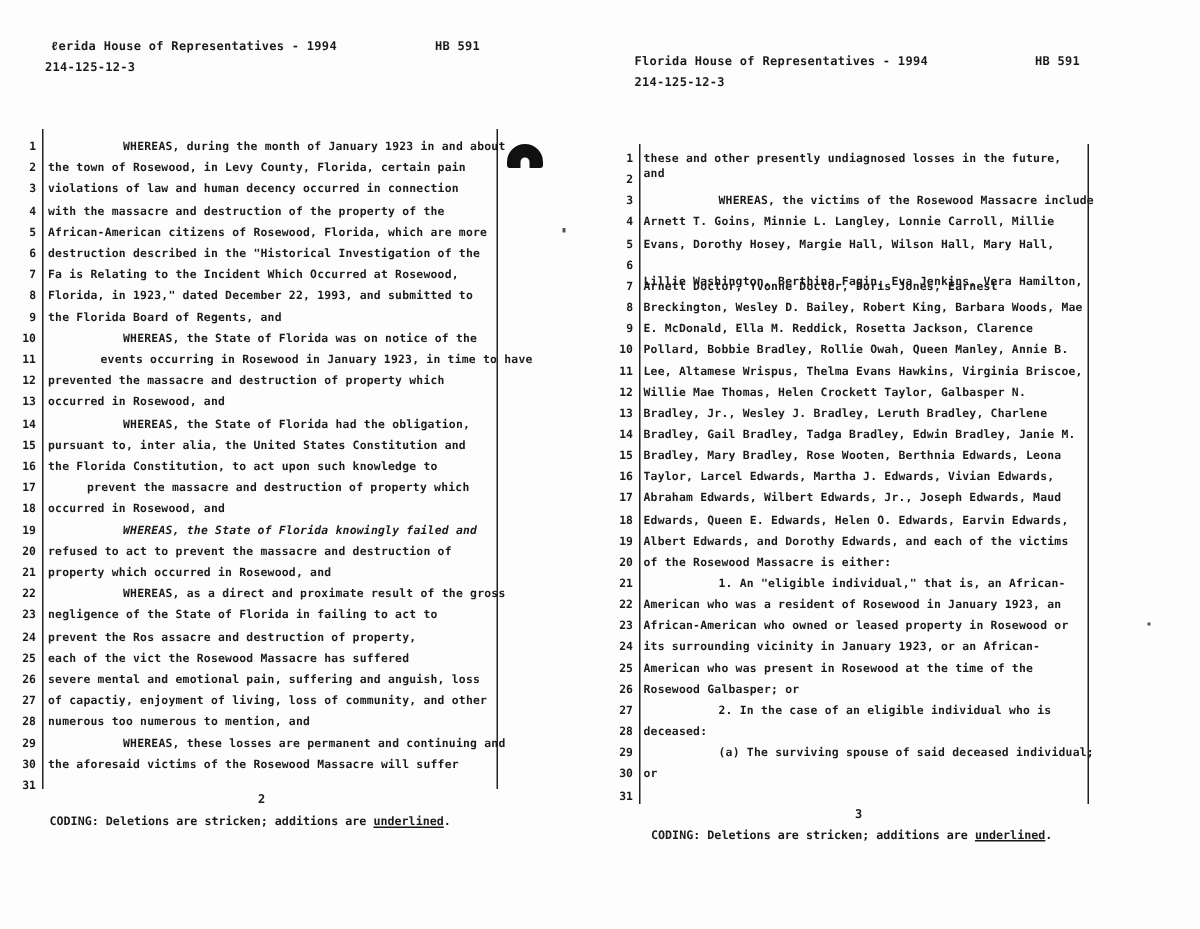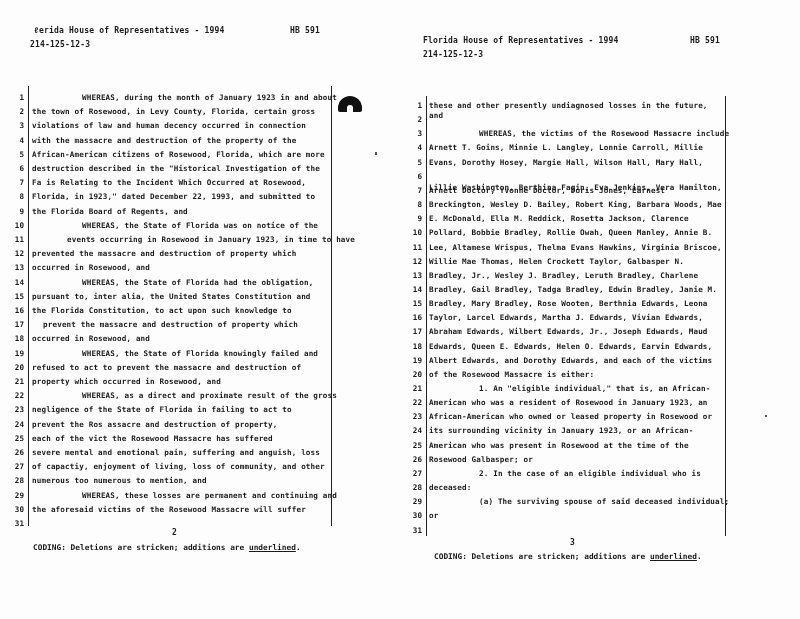--- a/index.html
+++ b/index.html
@@ -27,21 +27,21 @@
 
 <div class="page left">
   <div class="hdr" style="left:34px; top:26px;">ℓerida House of Representatives - 1994</div>
   <div class="hdr" style="left:290px; top:26px;">HB 591</div>
   <div class="hdr" style="left:30px; top:40px;">214-125-12-3</div>
   <div class="body-box" style="left:28px; top:86px; width:302px; height:440px;"></div>
   <div id="lines0">
       <div class="lnum" style="left: 6px; top: 93px;">1</div>
       <div class="line" style="left: 82px; top: 93px;">WHEREAS, during the month of January 1923 in and about</div>
       <div class="lnum" style="left: 6px; top: 107.2px;">2</div>
-      <div class="line" style="left: 32px; top: 107.2px;">the town of Rosewood, in Levy County, Florida, certain gross</div>
+      <div class="line" style="left: 32px; top: 107.2px;">the town of Rosewood, in Levy County, Florida, certain pain</div>
       <div class="lnum" style="left: 6px; top: 121.4px;">3</div>
       <div class="line" style="left: 32px; top: 121.4px;">violations of law and human decency occurred in connection</div>
       <div class="lnum" style="left: 6px; top: 135.6px;">4</div>
       <div class="line" style="left: 32px; top: 135.6px;">with the massacre and destruction of the property of the</div>
       <div class="lnum" style="left: 6px; top: 149.8px;">5</div>
       <div class="line" style="left: 32px; top: 149.8px;">African-American citizens of Rosewood, Florida, which are more</div>
       <div class="lnum" style="left: 6px; top: 164px;">6</div>
       <div class="line" style="left: 32px; top: 164px;">destruction described in the "Historical Investigation of the</div>
       <div class="lnum" style="left: 6px; top: 178.2px;">7</div>
       <div class="line" style="left: 32px; top: 178.2px;">Fa is Relating to the Incident Which Occurred at Rosewood,</div>
@@ -57,25 +57,25 @@
       <div class="line" style="left: 32px; top: 249.2px;">prevented the massacre and destruction of property which</div>
       <div class="lnum" style="left: 6px; top: 263.4px;">13</div>
       <div class="line" style="left: 32px; top: 263.4px;">occurred in Rosewood, and</div>
       <div class="lnum" style="left: 6px; top: 277.6px;">14</div>
       <div class="line" style="left: 82px; top: 277.6px;">WHEREAS, the State of Florida had the obligation,</div>
       <div class="lnum" style="left: 6px; top: 291.8px;">15</div>
       <div class="line" style="left: 32px; top: 291.8px;">pursuant to, inter alia, the United States Constitution and</div>
       <div class="lnum" style="left: 6px; top: 306px;">16</div>
       <div class="line" style="left: 32px; top: 306px;">the Florida Constitution, to act upon such knowledge to</div>
       <div class="lnum" style="left: 6px; top: 320.2px;">17</div>
-      <div class="line" style="left: 27px; top: 320.2px; padding-left: 16px;">prevent the massacre and destruction of property which</div>
+      <div class="line" style="left: 42px; top: 320.2px; padding-left: 16px;">prevent the massacre and destruction of property which</div>
       <div class="lnum" style="left: 6px; top: 334.4px;">18</div>
       <div class="line" style="left: 32px; top: 334.4px;">occurred in Rosewood, and</div>
       <div class="lnum" style="left: 6px; top: 348.6px;">19</div>
-      <div class="line" style="left: 82px; top: 348.6px;">WHEREAS, the State of Florida knowingly failed and</div>
+      <div class="line" style="left: 82px; top: 348.6px; font-style: italic;">WHEREAS, the State of Florida knowingly failed and</div>
       <div class="lnum" style="left: 6px; top: 362.8px;">20</div>
       <div class="line" style="left: 32px; top: 362.8px;">refused to act to prevent the massacre and destruction of</div>
       <div class="lnum" style="left: 6px; top: 377px;">21</div>
       <div class="line" style="left: 32px; top: 377px;">property which occurred in Rosewood, and</div>
       <div class="lnum" style="left: 6px; top: 391.2px;">22</div>
       <div class="line" style="left: 82px; top: 391.2px;">WHEREAS, as a direct and proximate result of the gross</div>
       <div class="lnum" style="left: 6px; top: 405.4px;">23</div>
       <div class="line" style="left: 32px; top: 405.4px;">negligence of the State of Florida in failing to act to</div>
       <div class="lnum" style="left: 6px; top: 419.6px;">24</div>
       <div class="line" style="left: 32px; top: 419.6px;">prevent the Ros       assacre and destruction of property,</div>

